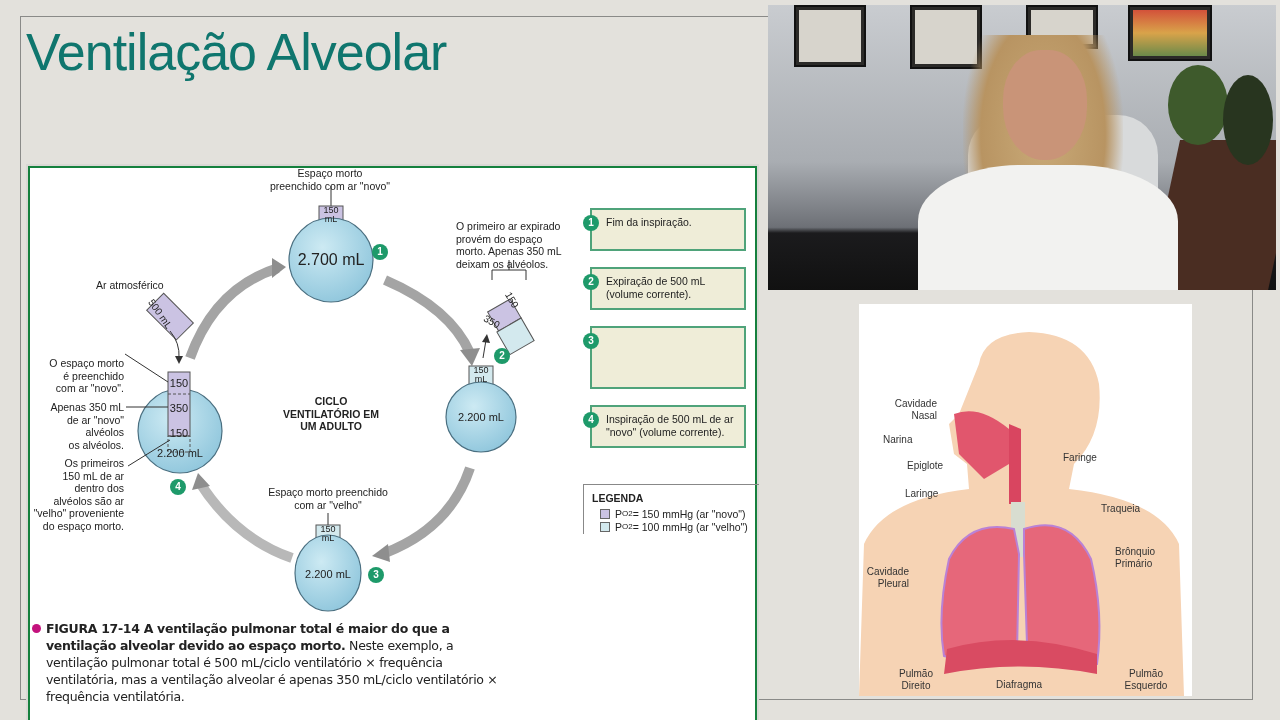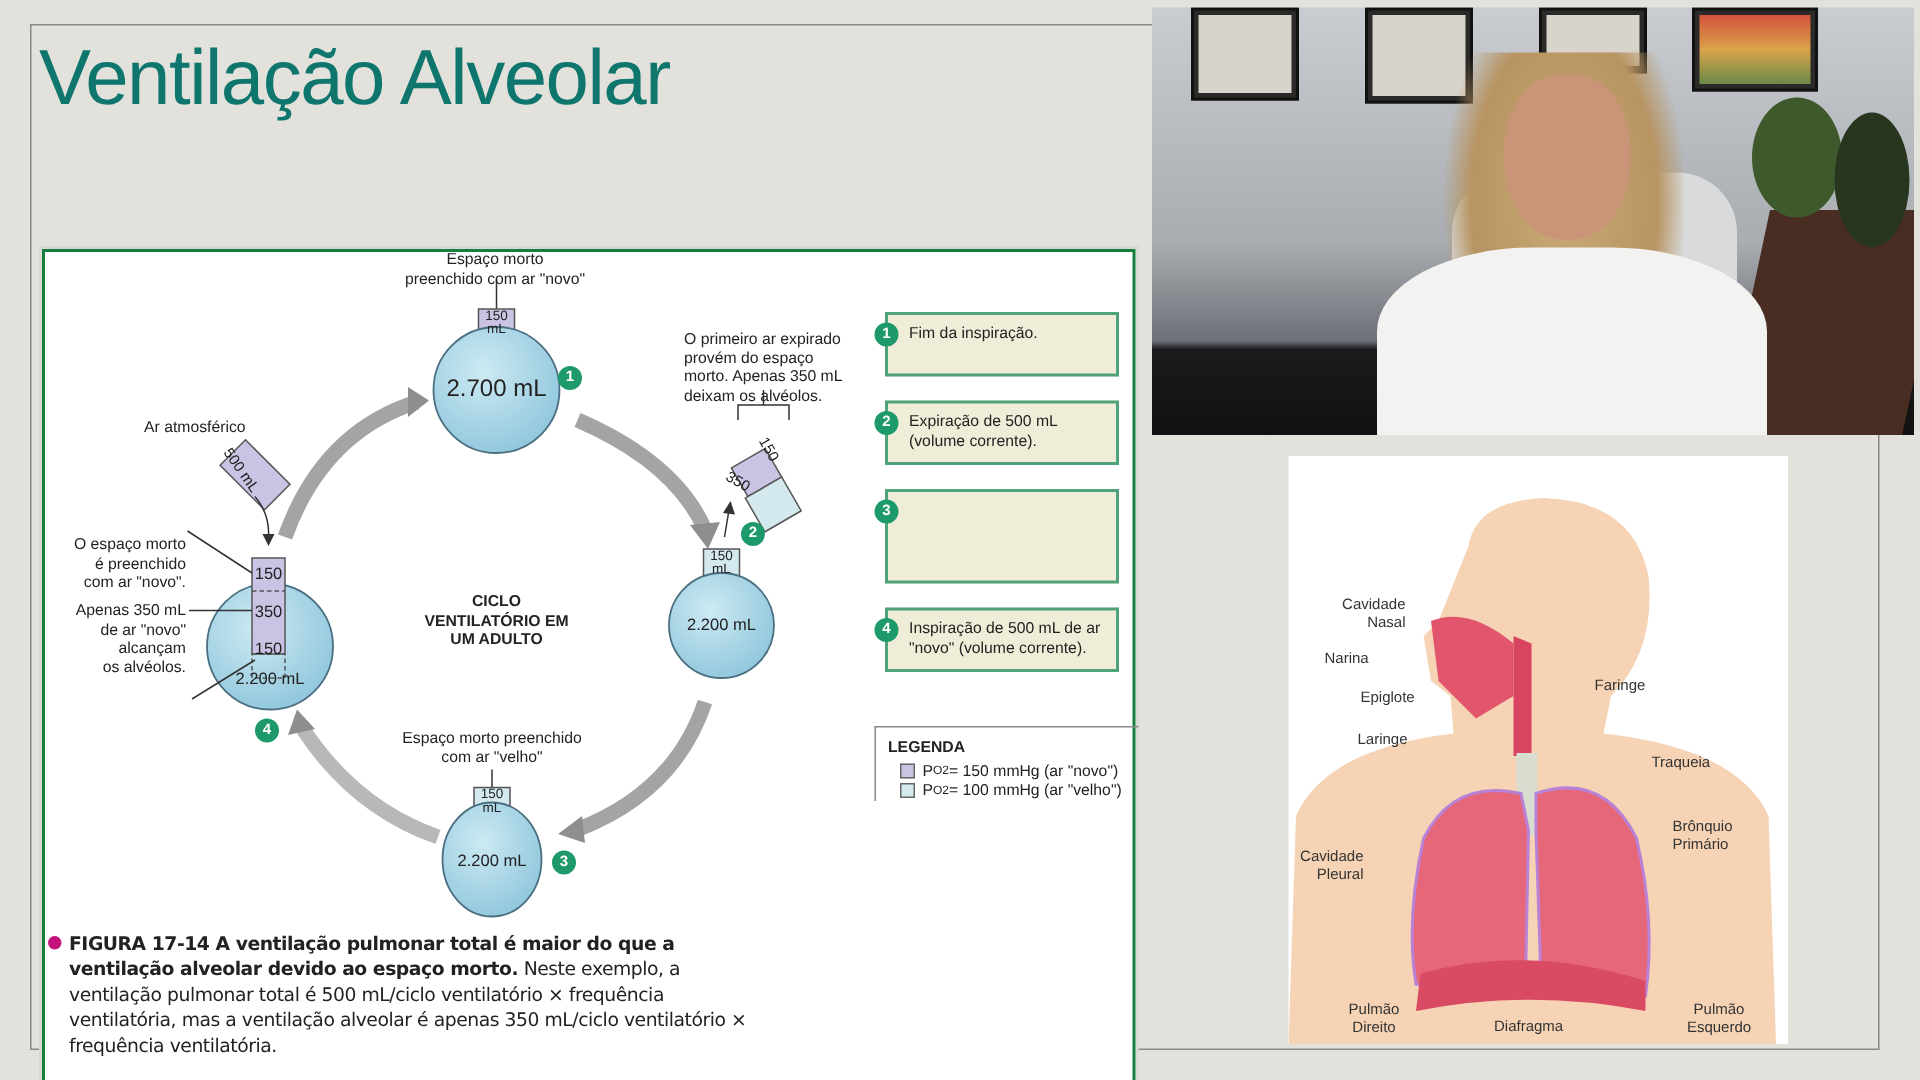--- a/index.html
+++ b/index.html
@@ -198,22 +198,30 @@
   <div class="txt" style="left:113px;top:140px;font-size:10px;transform:rotate(55deg);">500 mL</div>
 
   <div class="txt r" style="left:0px;top:189px;width:94px;">
     <div>O espaço morto</div>
     <div>é preenchido</div>
     <div>com ar "novo".</div>
   </div>
   <div class="txt r" style="left:0px;top:233px;width:94px;">
     <div>Apenas 350 mL</div>
     <div>de ar "novo"</div>
-    <div>alcançam</div>
+    <div>alvéolos</div>
     <div>os alvéolos.</div>
+  </div>
+  <div class="txt r" style="left:0px;top:289px;width:94px;">
+    <div>Os primeiros</div>
+    <div>150 mL de ar</div>
+    <div>dentro dos</div>
+    <div>alvéolos são ar</div>
+    <div>"velho" proveniente</div>
+    <div>do espaço morto.</div>
   </div>
   <div class="txt c" style="left:138px;top:209px;width:22px;font-size:11px;">150</div>
   <div class="txt c" style="left:138px;top:234px;width:22px;font-size:11px;">350</div>
   <div class="txt c" style="left:138px;top:259px;width:22px;font-size:11px;">150</div>
   <div class="txt c" style="left:118px;top:279px;width:64px;font-size:11px;">2.200 mL</div>
   <div class="badge" style="left:140px;top:311px;">4</div>
 
   <div class="step-box" style="top:40px;height:43px;">
     <span class="step-num">1</span>
     <span>Fim da inspiração.</span>

